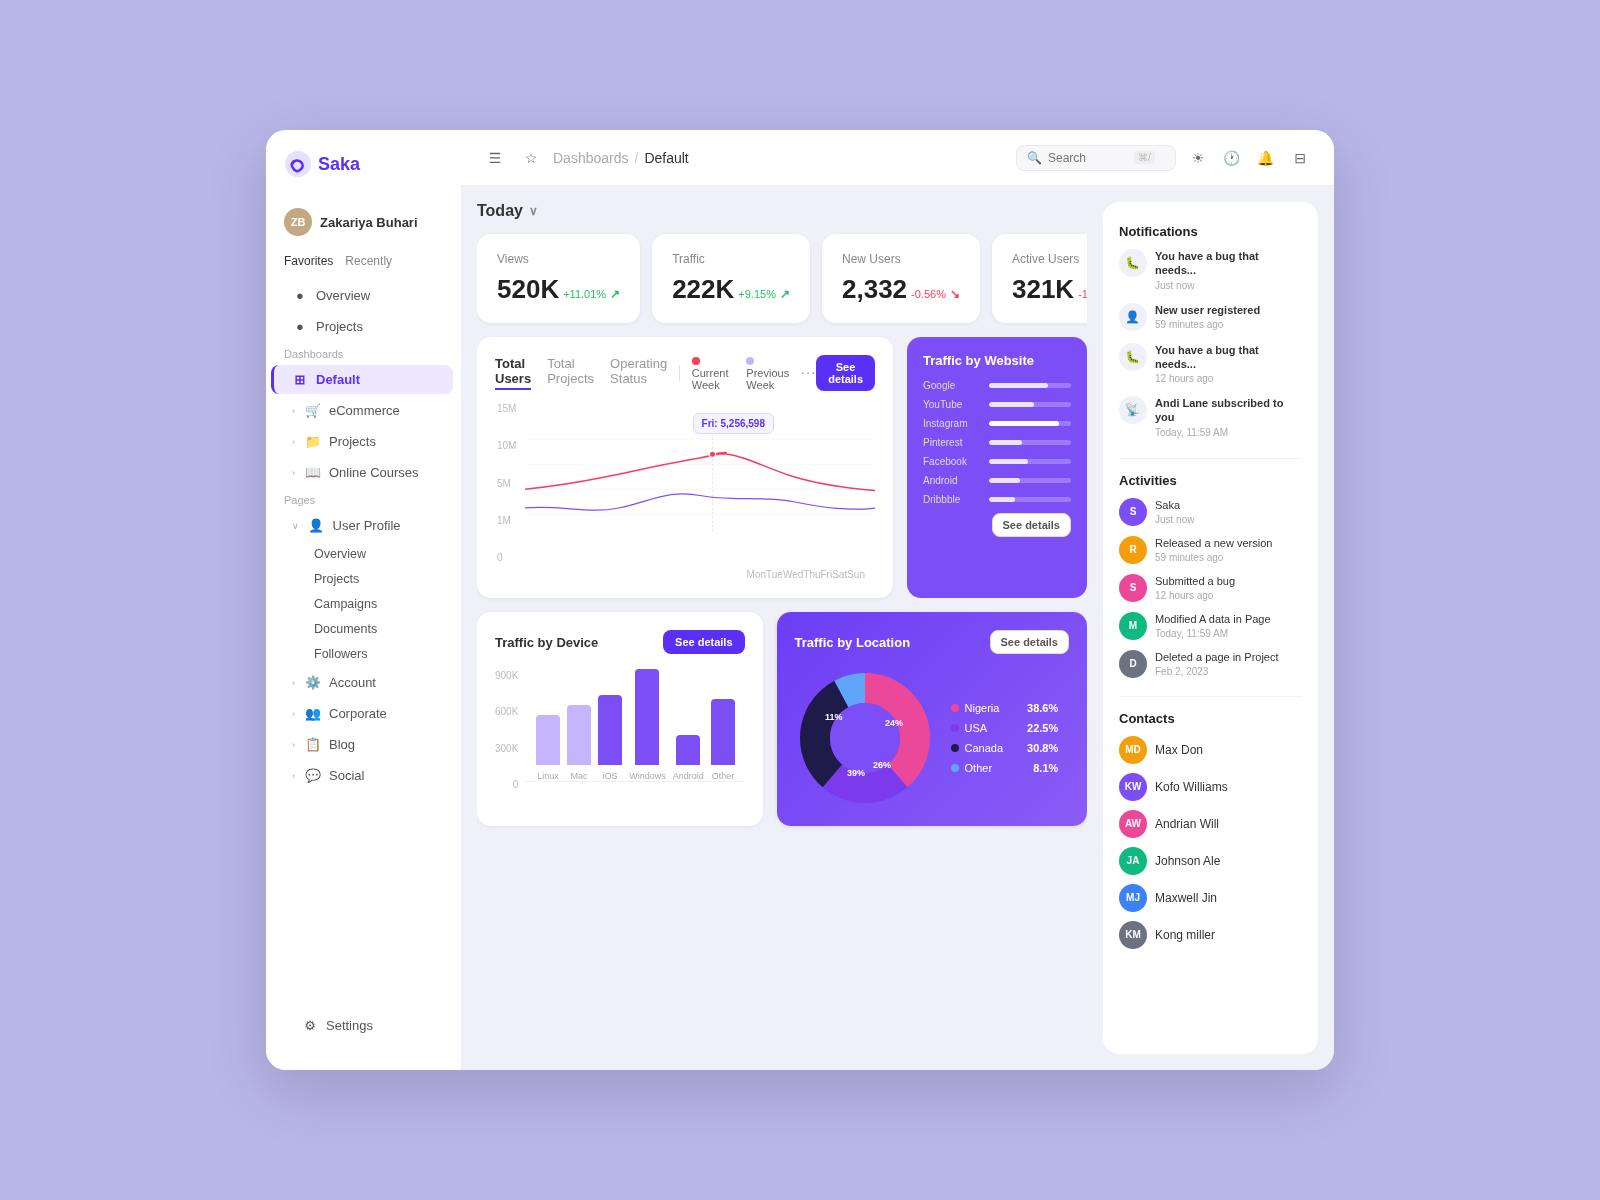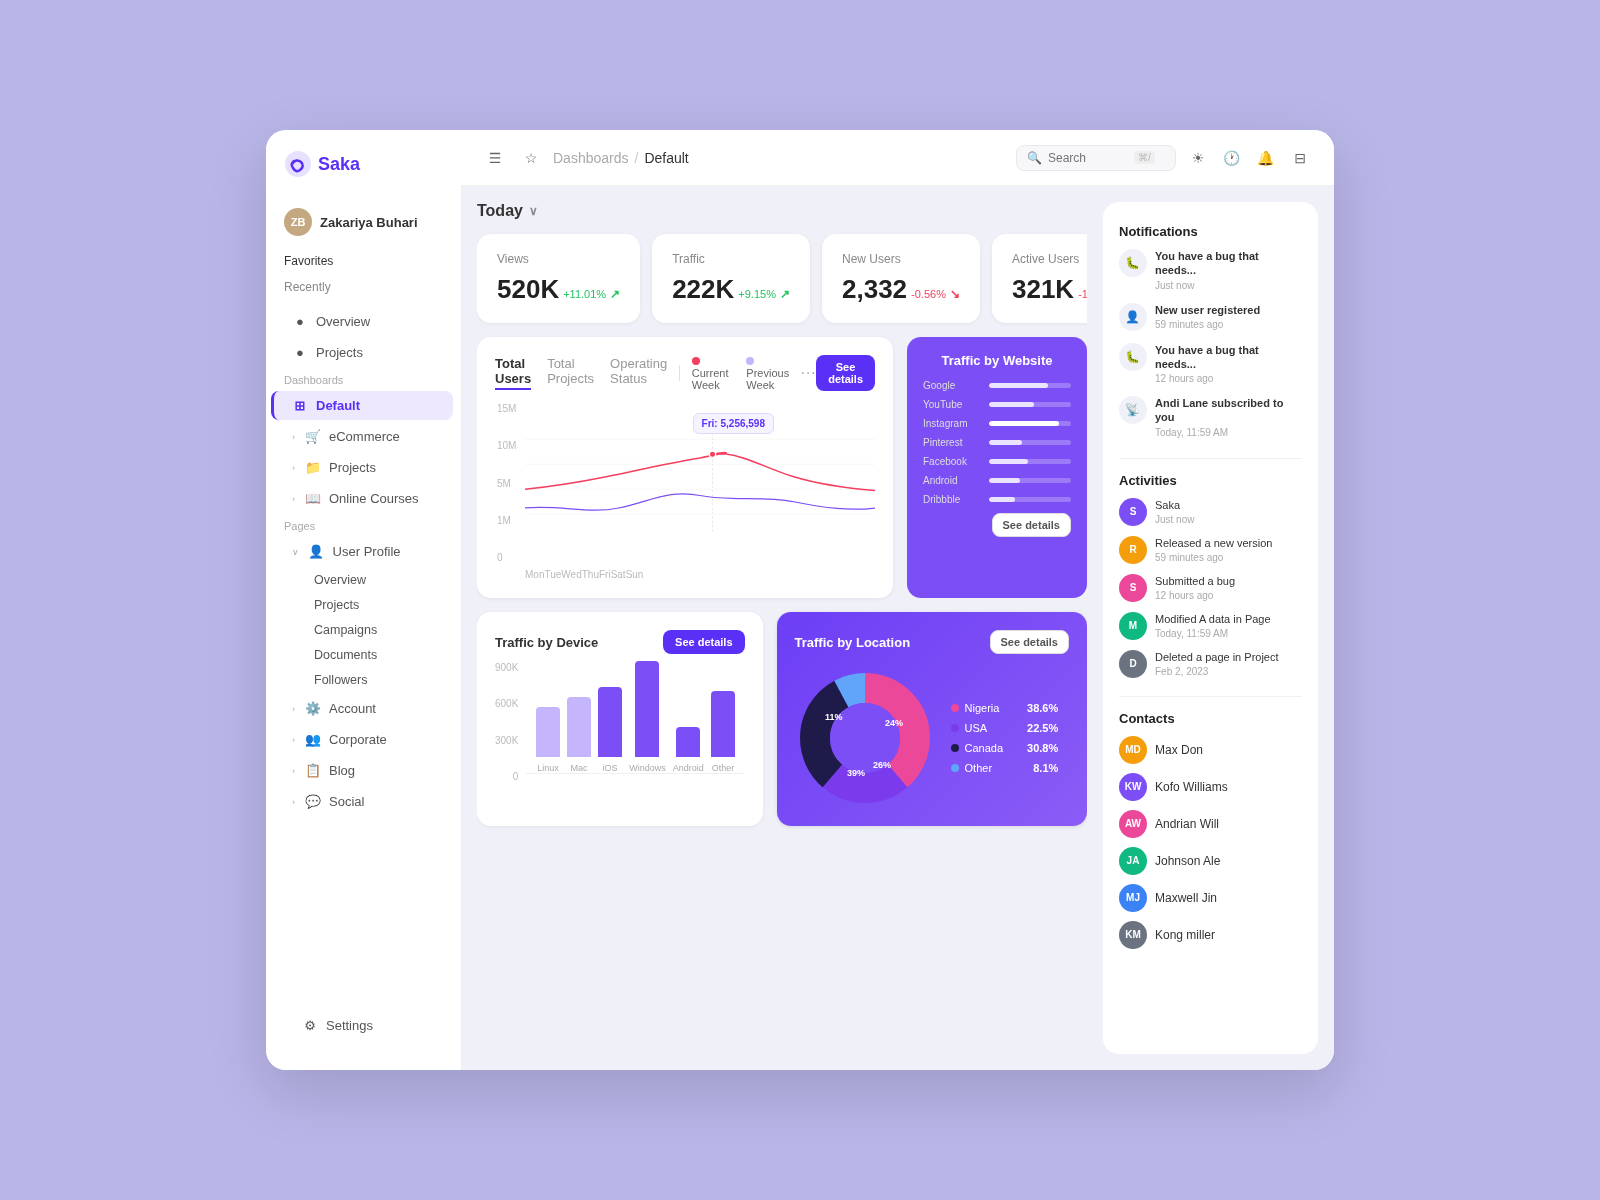--- a/index.html
+++ b/index.html
@@ -70,21 +70,20 @@
     .user-name {
       font-size: 13px;
       font-weight: 600;
       color: #333;
     }
     .sidebar-tabs {
       display: flex;
       gap: 12px;
       padding: 0 18px;
       margin-bottom: 12px;
-      flex-direction: column;
     }
     .sidebar-tab {
       font-size: 12px;
       color: #888;
       cursor: pointer;
     }
     .sidebar-tab.active { color: #333; font-weight: 500; }
     .sidebar-section-label {
       font-size: 11px;
       color: #aaa;
@@ -364,21 +363,21 @@
       top: 0;
       height: 100%;
       display: flex;
       flex-direction: column;
       justify-content: space-between;
       font-size: 10px;
       color: #bbb;
     }
     .chart-x-labels {
       display: flex;
-      justify-content: flex-start;
+      justify-content: flex-end;
       font-size: 10px;
       color: #bbb;
       margin-top: 6px;
       padding: 0 10px;
     }
     .tooltip-box {
       position: absolute;
       background: #f5f3ff;
       border: 1px solid #e0d8fc;
       border-radius: 6px;
@@ -396,21 +395,20 @@
       background: #7c4ef5;
       border-radius: 14px;
       padding: 16px;
       color: #fff;
       flex-shrink: 0;
     }
     .traffic-website-title {
       font-size: 13px;
       font-weight: 700;
       margin-bottom: 12px;
-      text-align: center;
     }
     .traffic-row {
       display: flex;
       align-items: center;
       gap: 8px;
       margin-bottom: 8px;
     }
     .traffic-site-label {
       font-size: 10px;
       color: #ddd;
@@ -441,21 +439,21 @@
     .device-card {
       background: #fff;
       border-radius: 14px;
       padding: 18px;
       box-shadow: 0 1px 4px rgba(0,0,0,0.06);
       flex: 1;
     }
     .device-header {
       display: flex;
       align-items: center;
-      margin-bottom: 0;
+      margin-bottom: 8px;
       justify-content: center;
     }
     .device-title {
       font-size: 13px;
       font-weight: 700;
       color: #333;
     }
 
     
     .bar-chart {

